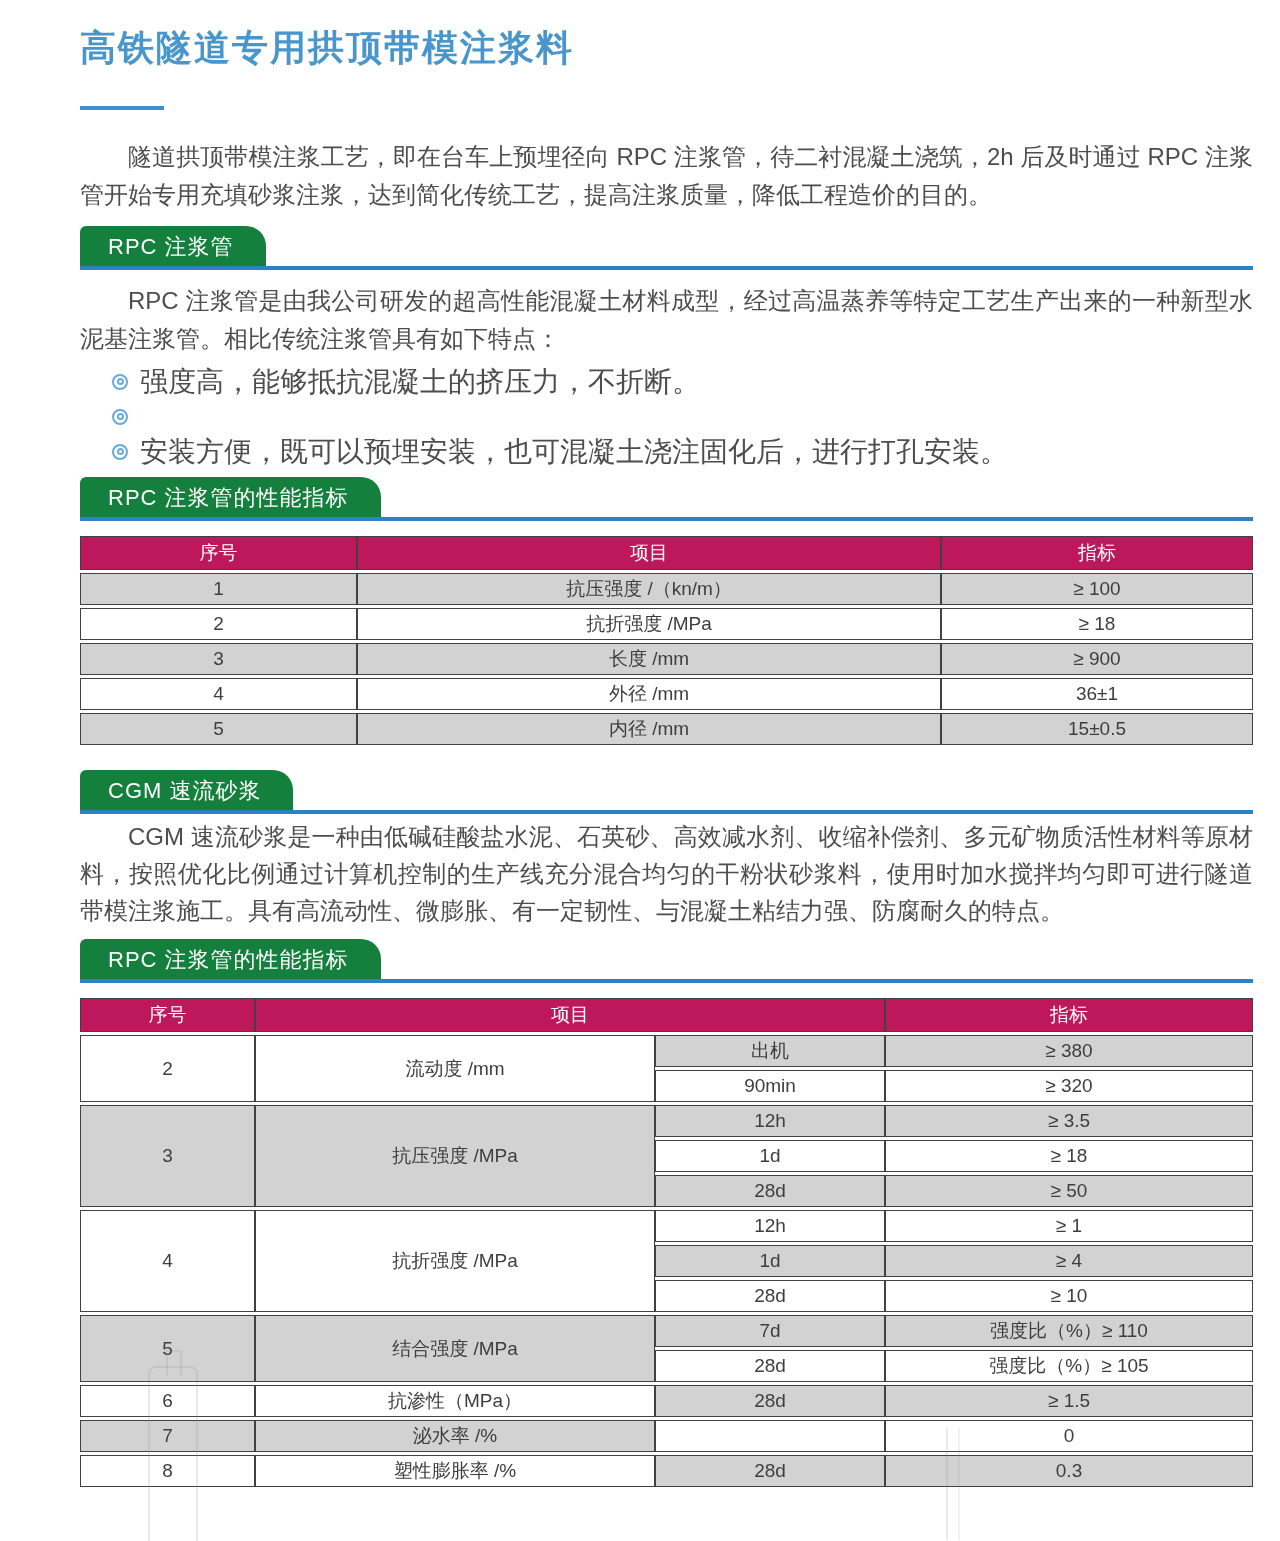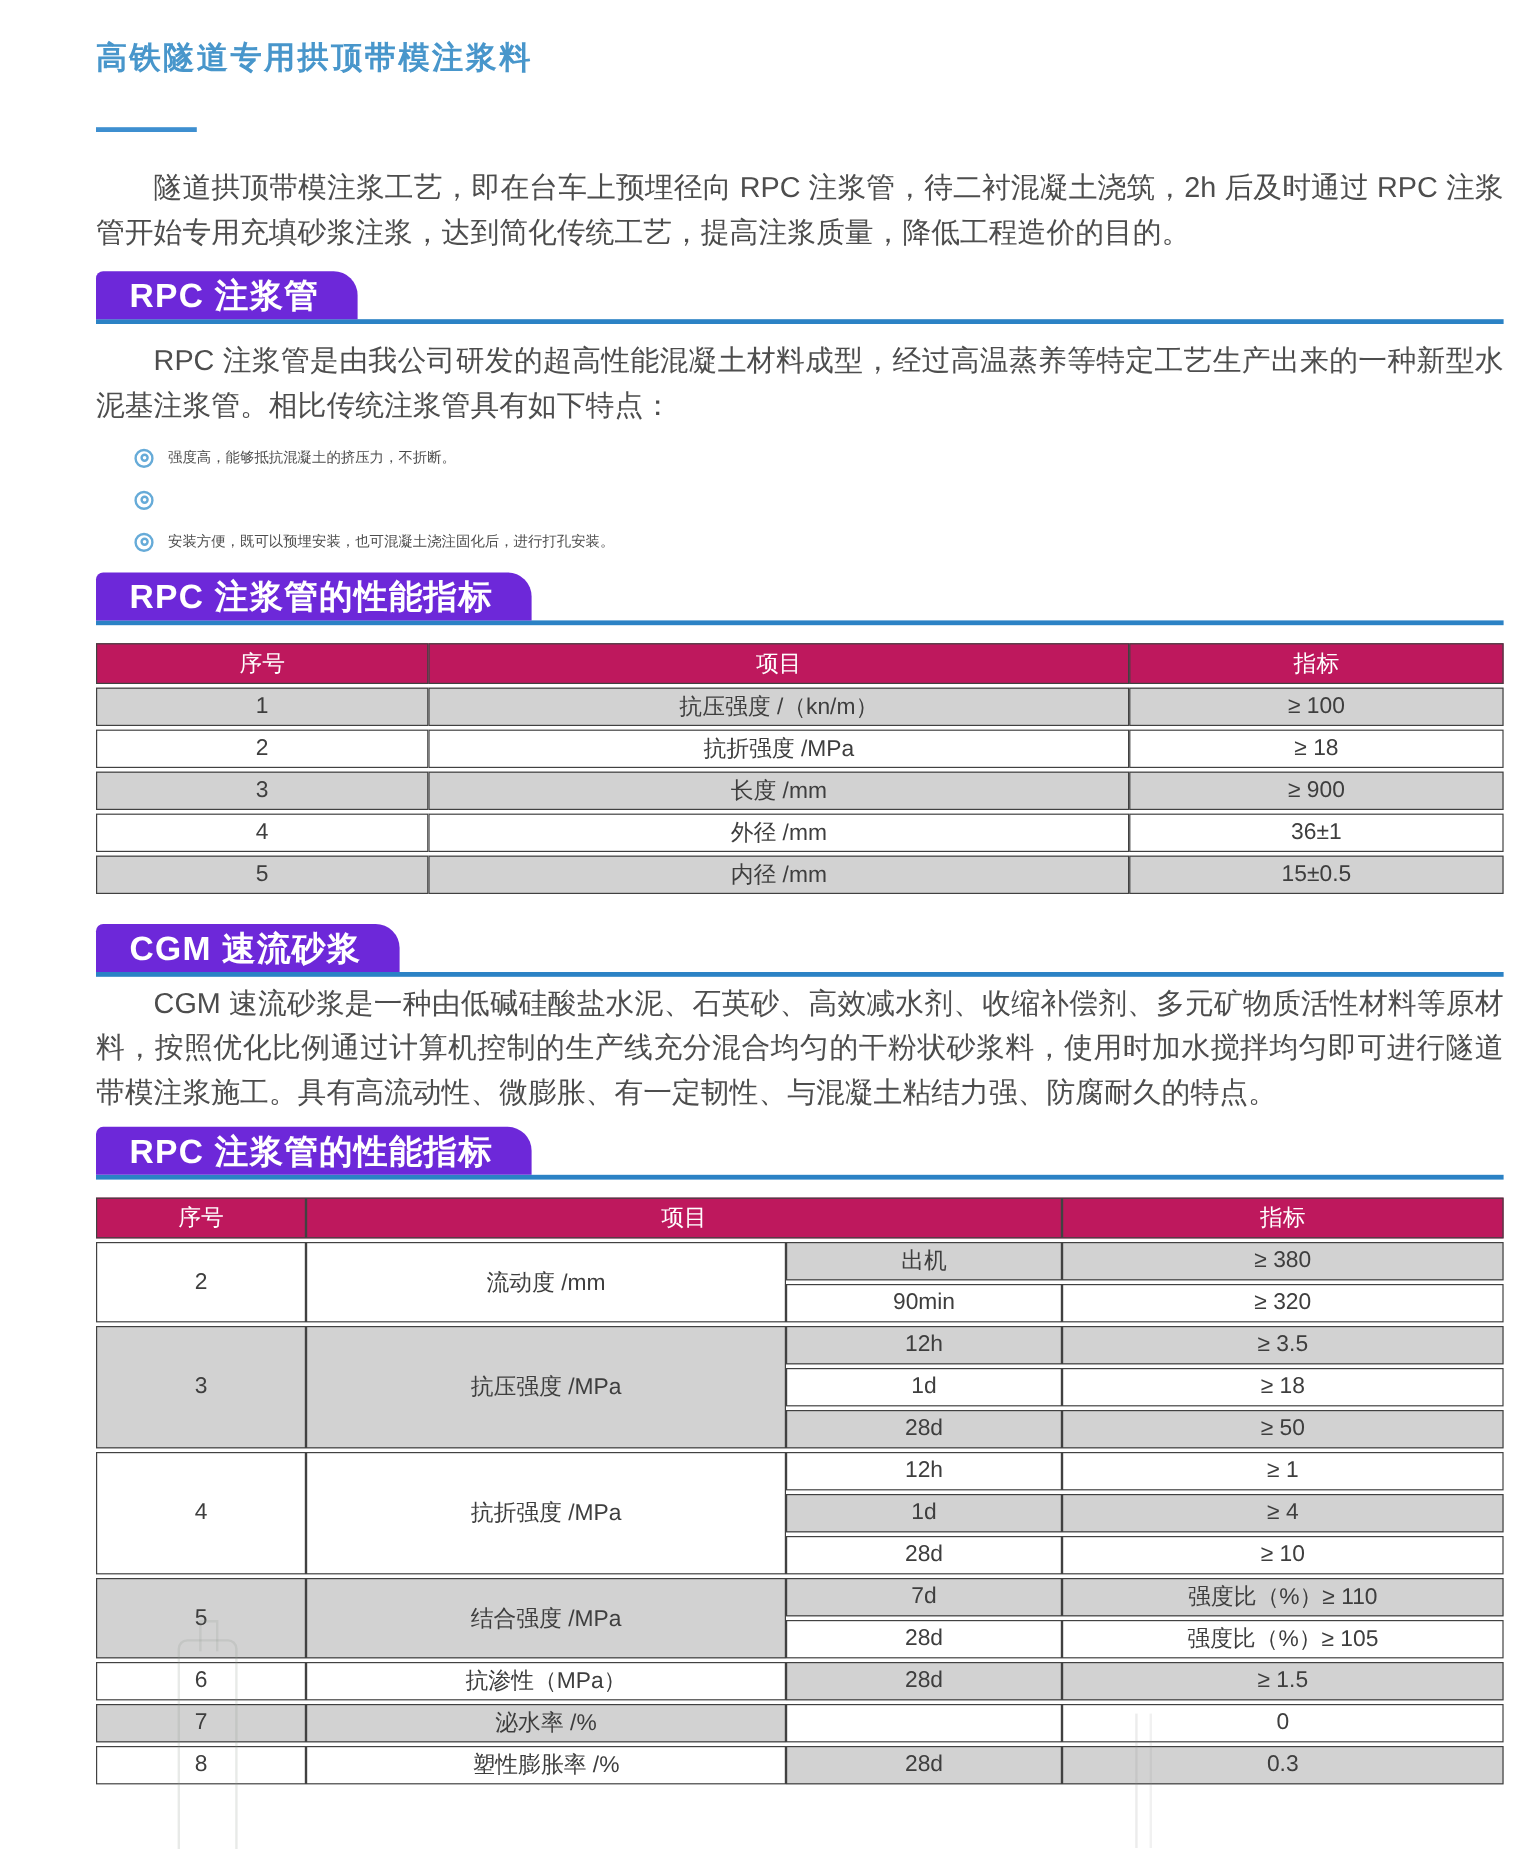--- a/index.html
+++ b/index.html
@@ -7,49 +7,49 @@
     width:1280px; height:1541px;
     background:#ffffff;
     font-family:"Liberation Sans","DejaVu Sans",sans-serif;
     color:#4a4a4a;
     position:relative;
     overflow:hidden;
   }
   .content { box-sizing:border-box; width:1280px; padding:24px 27px 0 80px; }
 
   .title {
-    font-size:26px; line-height:48px; font-weight:700;
+    font-size:36px; line-height:48px; font-weight:700;
     color:#4896cb; margin:0; letter-spacing:2px;
   }
   .title-dash { width:84px; height:4px; background:#3e8fd0; margin-top:34px; }
 
   .body-text {
     font-size:24px; line-height:38px; color:#4d4d4d;
     text-align:justify; text-indent:2em; margin:0;
   }
   .p-intro { margin-top:28px; }
   .p-rpc   { margin-top:12px; }
   .p-cgm   { margin-top:4px; line-height:37px; }
 
   .section-head { border-bottom:4px solid #2b82c5; line-height:0; }
   .sh-1 { margin-top:12px; }
   .sh-2 { margin-top:8px; }
   .sh-3 { margin-top:22px; }
   .sh-4 { margin-top:10px; }
   .section-tab {
-    display:inline-block; background:#6d28d9; color:#ffffff;
-    font-size:28px; line-height:27px; font-weight:700; letter-spacing:1px;
+    display:inline-block; background:#15803d; color:#ffffff;
+    font-size:22px; line-height:27px; font-weight:400; letter-spacing:1px;
     padding:7px 32px 6px 28px;
     border-radius:6px 20px 0 0;
   }
 
   ul.features { list-style:none; margin:6px 0 0 0; padding:0 0 0 32px; }
   ul.features li {
     display:flex; align-items:center; height:35px;
-    font-size:12px; color:#4d4d4d;
+    font-size:28px; color:#4d4d4d;
   }
   .ring {
     box-sizing:border-box; width:16px; height:16px; border:2px solid #66abd8;
     border-radius:50%; display:flex; align-items:center; justify-content:center;
     margin-right:12px; flex:0 0 auto;
   }
   .ring i {
     display:block; box-sizing:border-box; width:7px; height:7px;
     border:2px solid #66abd8; border-radius:50%;
   }

